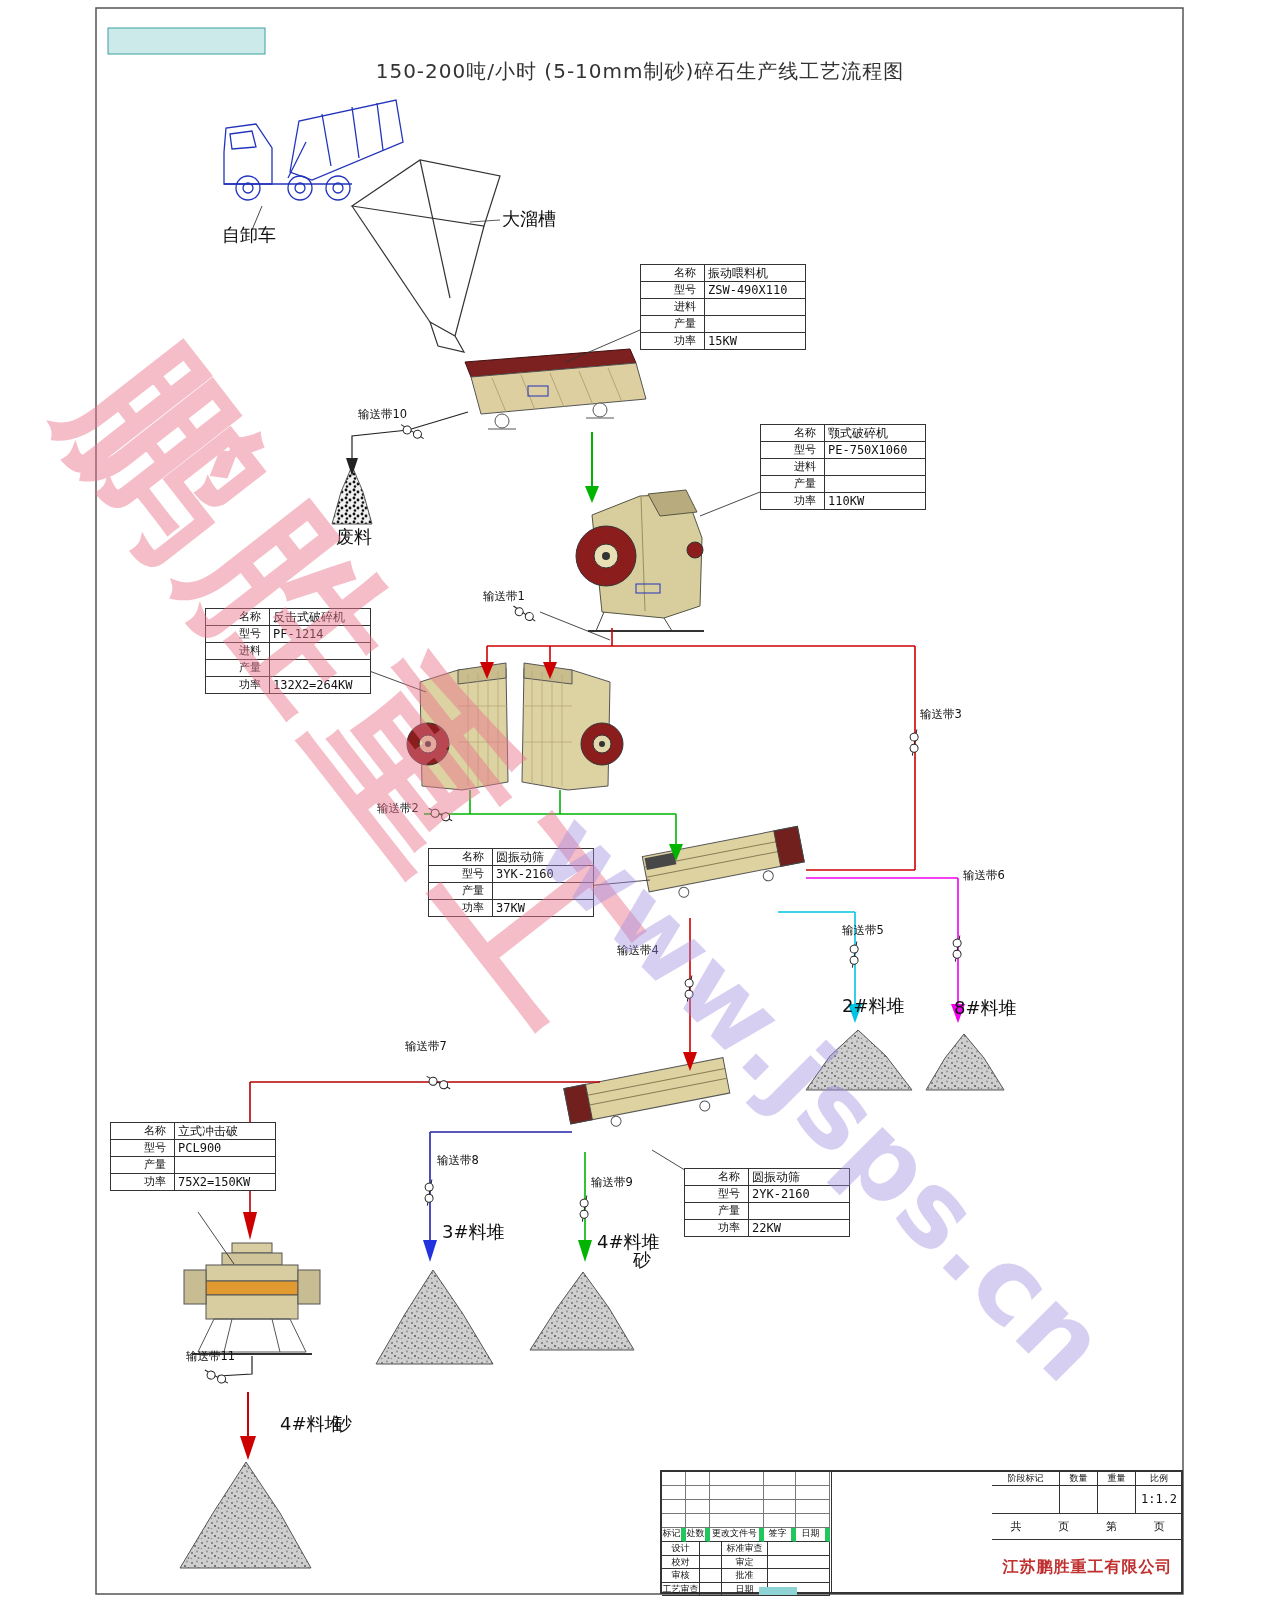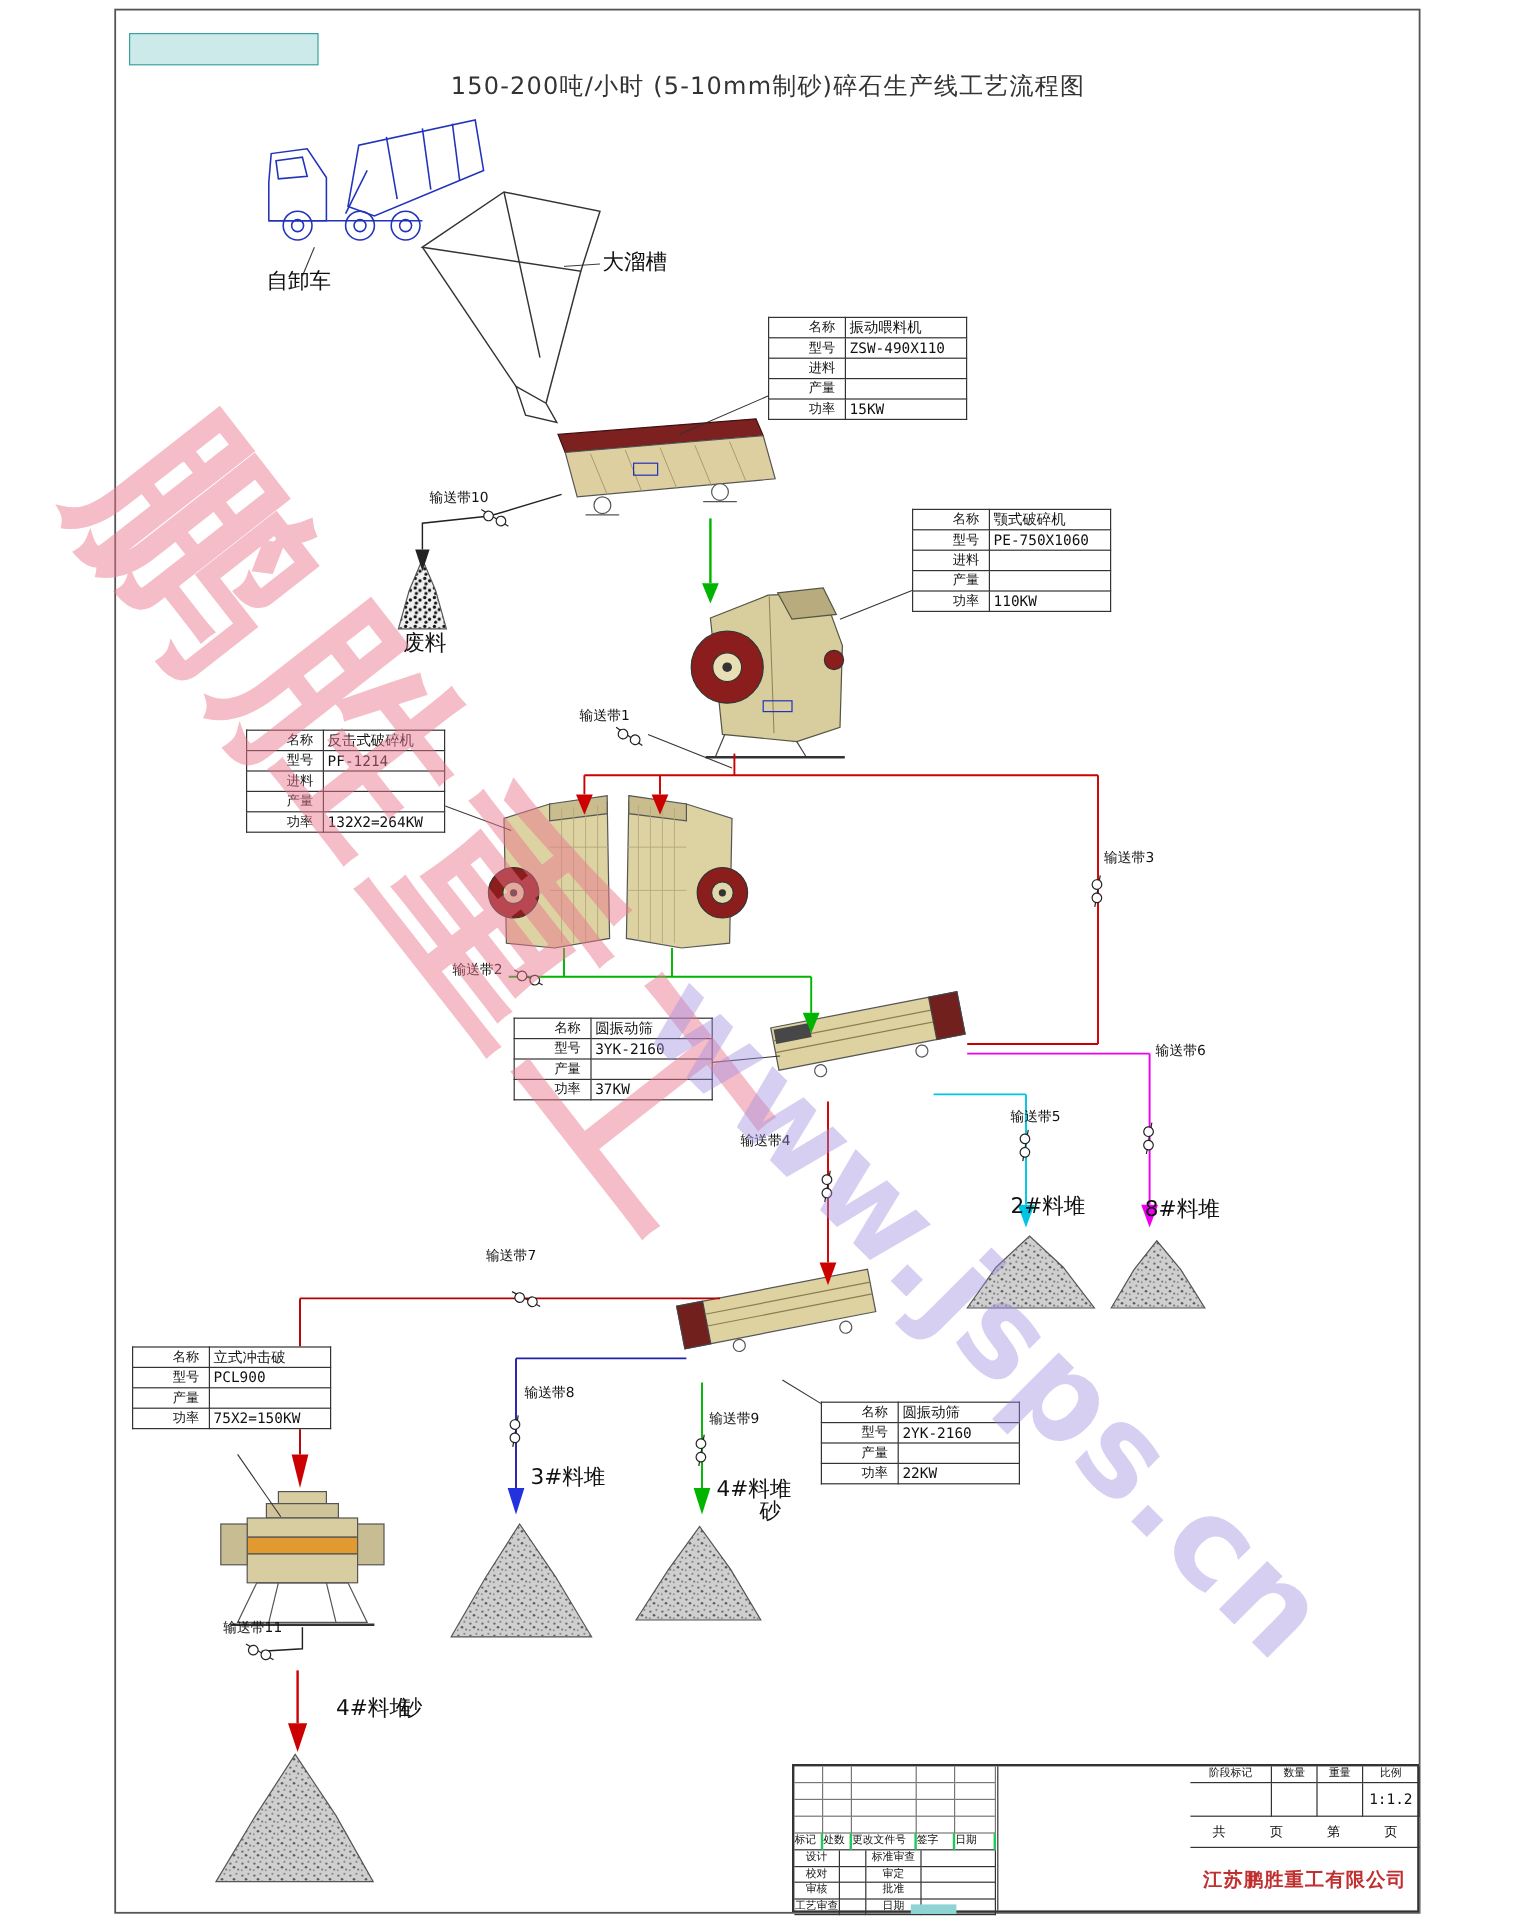--- a/index.html
+++ b/index.html
@@ -20,21 +20,21 @@
   .wm1{left:205px;top:300px;font-size:185px;letter-spacing:16px;color:rgba(233,118,140,0.48);transform:rotate(52deg);}
   .wm2{left:600px;top:788px;font-size:104px;letter-spacing:2px;color:rgba(160,140,225,0.42);transform:rotate(45deg);}
   
   .tb{position:absolute;left:660px;top:1470px;width:523px;height:124px;border:2px solid #333;
       box-sizing:border-box;background:#fff;z-index:3;}
   .tb *{box-sizing:border-box;}
   .tb-left{position:absolute;left:0;top:0;width:170px;height:100%;border-right:1px solid #333;}
   .tb-rev{display:grid;grid-template-columns:24px 24px 54px 32px 34px;grid-template-rows:repeat(4,14px);}
   .tb-rev div{border-right:1px solid #777;border-bottom:1px solid #777;}
   .tb-hdr{display:grid;grid-template-columns:24px 24px 54px 32px 34px;height:14px;}
-  .tb-hdr div{border-right:2px solid #22c55e;border-bottom:1px solid #333;font-size:9px;line-height:13px;overflow:hidden;white-space:nowrap;font-family:Liberation Mono, monospace;}
+  .tb-hdr div{border-right:5px solid #22c55e;border-bottom:1px solid #333;font-size:9px;line-height:13px;text-align:center;overflow:hidden;white-space:nowrap;font-family:Liberation Mono, monospace;}
   .tb-staff{display:grid;grid-template-columns:38px 22px 46px 62px;grid-auto-rows:13.5px;}
   .tb-staff div{border-right:1px solid #333;border-bottom:1px solid #333;font-size:9px;line-height:13px;text-align:center;overflow:hidden;white-space:nowrap;}
   .tb-teal{position:absolute;left:97px;top:115px;width:38px;height:8px;background:#8fd4d4;}
   .tb-mid{position:absolute;left:170px;top:0;width:160px;height:100%;border-right:1px solid #333;}
   .tb-big{height:62px;display:flex;align-items:center;justify-content:center;
           font-family:"DejaVu Sans Mono","Liberation Mono",monospace;font-size:22px;color:#556;letter-spacing:1px;}
   .tb-big.first{border-bottom:1px solid #333;}
   .tb-right{position:absolute;left:330px;top:0;width:191px;height:100%;}
   .tb-r1,.tb-r2{display:grid;grid-template-columns:68px 38px 38px 47px;}
   .tb-r1{height:14px;}

